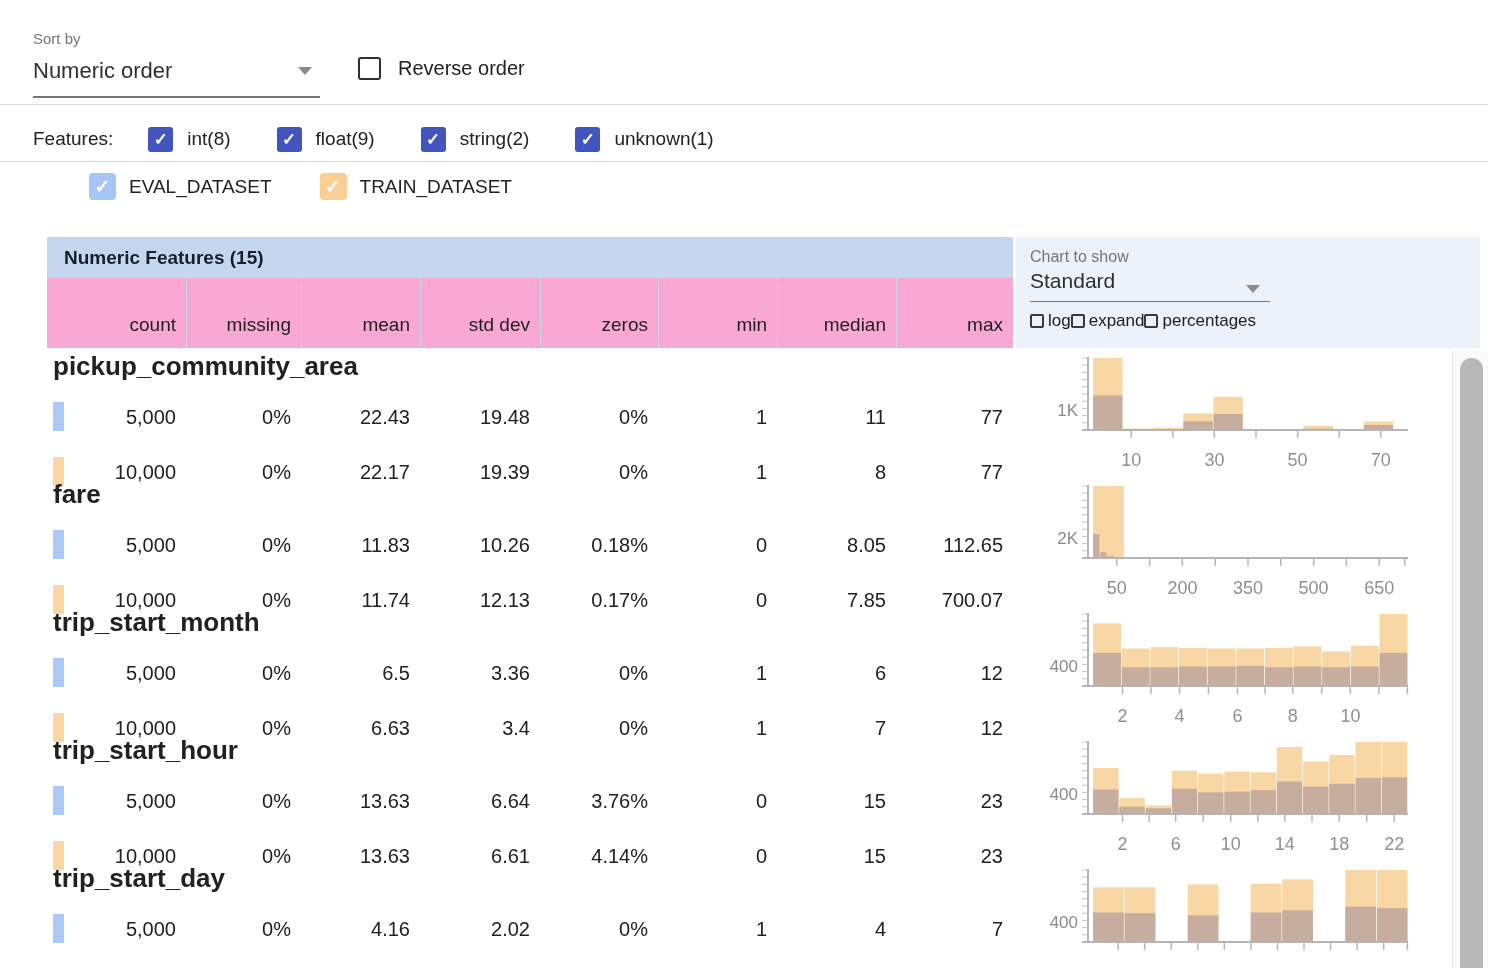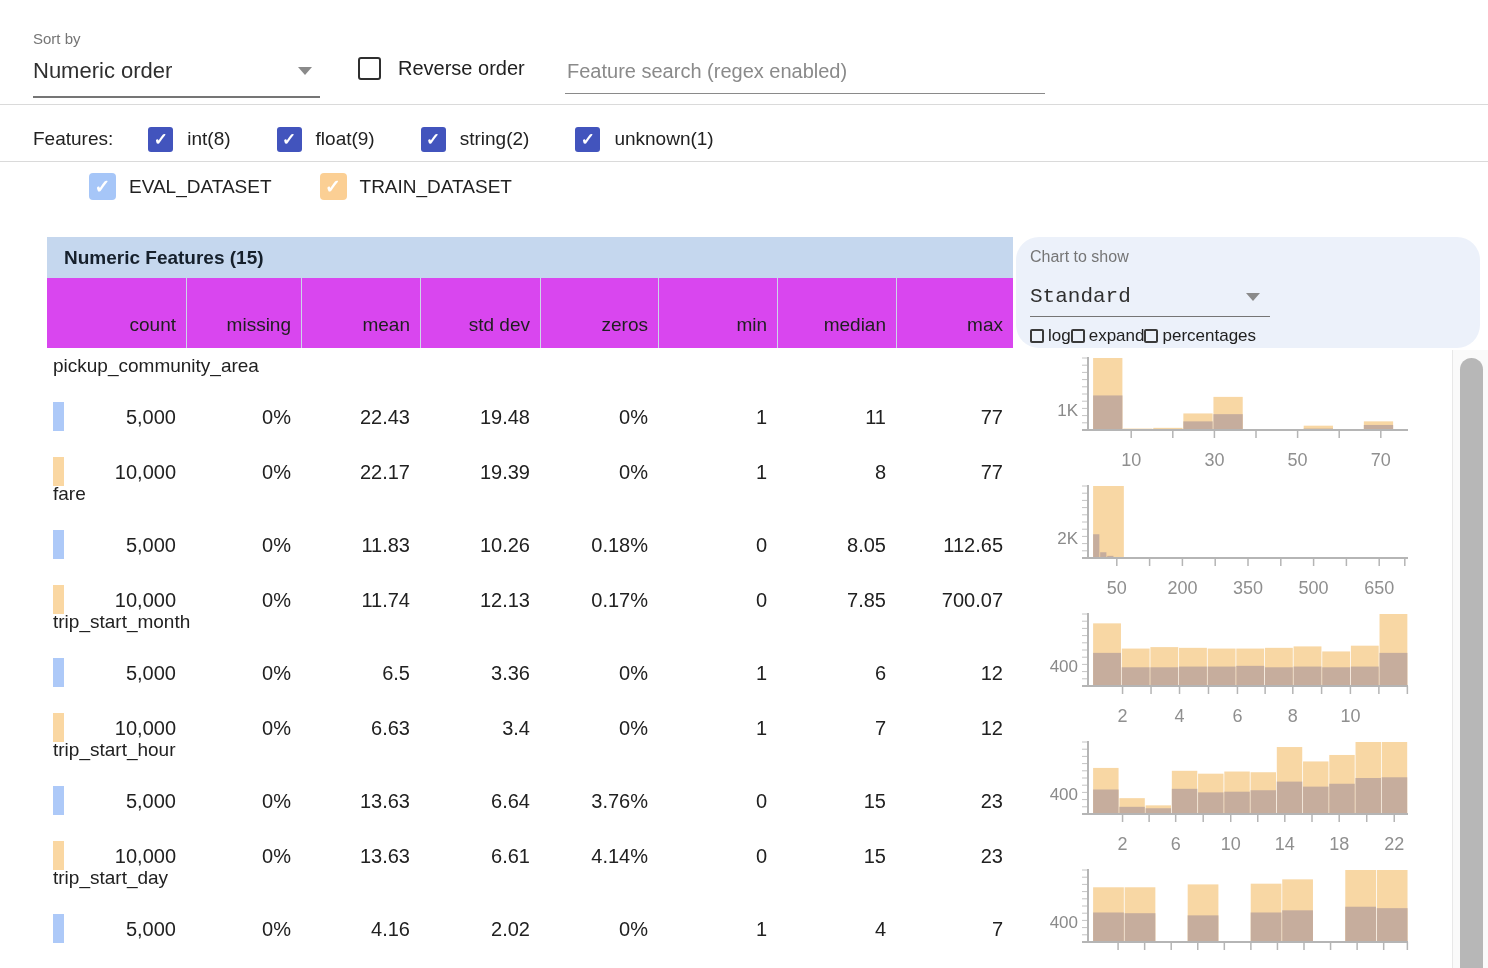--- a/index.html
+++ b/index.html
@@ -39,37 +39,37 @@
   .legendbar { left: 89px; top: 173px; display: flex; align-items: center; gap: 48px; font-size: 19px; }
   .legend-item { display: flex; align-items: center; gap: 13px; cursor: pointer; }
   .cb-soft { width: 27px; height: 27px; border-radius: 4px; color: #fff; font-size: 19px; font-weight: bold;
              display: flex; align-items: center; justify-content: center; }
 
   
   .header-band { left: 47px; top: 237px; width: 966px; height: 41px; display: flex; align-items: center;
                  padding-left: 17px; font-size: 19px; font-weight: bold; color: #16202c; }
   .chart-panel { left: 1016px; top: 237px; width: 464px; height: 111px; padding: 11px 0 0 14px; }
   .cts-label { font-size: 16px; color: #757575; }
-  .cts-value { width: 240px; display: flex; justify-content: space-between; align-items: center;
+  .cts-value { width: 240px; display: flex; justify-content: space-between; align-items: flex-end;
                font-size: 21px; color: #2f2f2f; border-bottom: 1.5px solid #757575;
-               padding: 3px 4px 8px 0; margin-top: 16px; cursor: pointer; font-family: Liberation Mono, monospace; }
+               padding: 3px 4px 8px 0; margin-top: 0; cursor: pointer; }
   .chart-opts { display: flex; align-items: center; margin-top: 9px; font-size: 17px; }
   .opt { display: flex; align-items: center; gap: 4px; cursor: pointer; }
   .cb-small { width: 14px; height: 14px; border: 2px solid #3a3a3a; border-radius: 2px; background: transparent; }
 
   .col-headers { left: 47px; top: 278px; width: 966px; height: 70px; display: grid;
                  grid-template-columns: 139px 115px 119px 120px 118px 119px 119px 117px; }
   .col-cell { display: flex; align-items: flex-end; justify-content: flex-end;
               padding: 0 10px 12px 0; font-size: 19px; color: #1f1f1f; border-left: 1px solid #ccd5e8; }
   .col-cell:first-child { border-left: none; }
 
   
   .features-body { left: 47px; top: 352px; width: 966px; }
   .feat-group { position: relative; height: 128px; }
-  .feat-name { height: 26px; line-height: 28px; padding-left: 6px; font-size: 19px; font-weight: normal; }
+  .feat-name { height: 26px; line-height: 28px; padding-left: 6px; font-size: 26px; font-weight: bold; }
   .stat-row { height: 32px; position: relative; display: grid;
               grid-template-columns: 139px 115px 119px 120px 118px 119px 119px 117px; margin-top: 23px; }
   .stat-row .marker { position: absolute; left: 6px; top: 1px; width: 11px; height: 29px; }
   .stat-cell { display: flex; align-items: center; justify-content: flex-end; padding-right: 10px; font-size: 20px; }
 
   
   .charts { left: 1030px; top: 352px; width: 430px; height: 616px; }
   .feature-chart { position: absolute; left: 0; }
 
   
@@ -83,21 +83,20 @@
 
   <div class="abs sort-label">Sort by</div>
   <div class="abs sort-field">
     <span>Numeric order</span>
     <span class="dd-arrow"></span>
   </div>
   <div class="abs reverse-wrap">
     <span class="cb-outline"></span>
     <span>Reverse order</span>
   </div>
-  <input class="abs search-input" type="text" placeholder="Feature search (regex enabled)" style="">
   <div class="abs divider" style="top:104px"></div>
 
   <div class="abs filterbar">
     <span class="features-label">Features:</span>
     <span id="type-filters" style="display:flex;align-items:center;">
         <span class="type-filter">
           <span class="cb-filled" style="background: rgb(66, 84, 189);">✓</span>
           <span>int(8)</span>
         </span>
         <span class="type-filter">
@@ -124,21 +123,21 @@
       <span class="legend-item">
         <span class="cb-soft" style="background: rgb(251, 207, 148);">✓</span>
         <span>TRAIN_DATASET</span>
       </span>
     </div>
 
   <div class="abs header-band" style="background: rgb(197, 215, 238);">
     <span>Numeric Features (15)</span>
   </div>
 
-  <div class="abs chart-panel" style="background: rgb(236, 241, 250); border-radius: 23px;">
+  <div class="abs chart-panel" style="background: rgb(236, 241, 250);">
     <div class="cts-label">Chart to show</div>
     <div class="cts-value">
       <span>Standard</span>
       <span class="dd-arrow"></span>
     </div>
     <div class="chart-opts" id="chart-opts">
         <span class="opt">
           <span class="cb-small"></span>
           <span>log</span>
         </span>
@@ -146,21 +145,21 @@
           <span class="cb-small"></span>
           <span>expand</span>
         </span>
         <span class="opt">
           <span class="cb-small"></span>
           <span>percentages</span>
         </span>
       </div>
   </div>
 
-  <div class="abs col-headers" id="col-headers" style="background: #d946ef;">
+  <div class="abs col-headers" id="col-headers" style="background: #f9a8d4;">
       <div class="col-cell">count</div>
       <div class="col-cell">missing</div>
       <div class="col-cell">mean</div>
       <div class="col-cell">std dev</div>
       <div class="col-cell">zeros</div>
       <div class="col-cell">min</div>
       <div class="col-cell">median</div>
       <div class="col-cell">max</div>
     </div>
 

